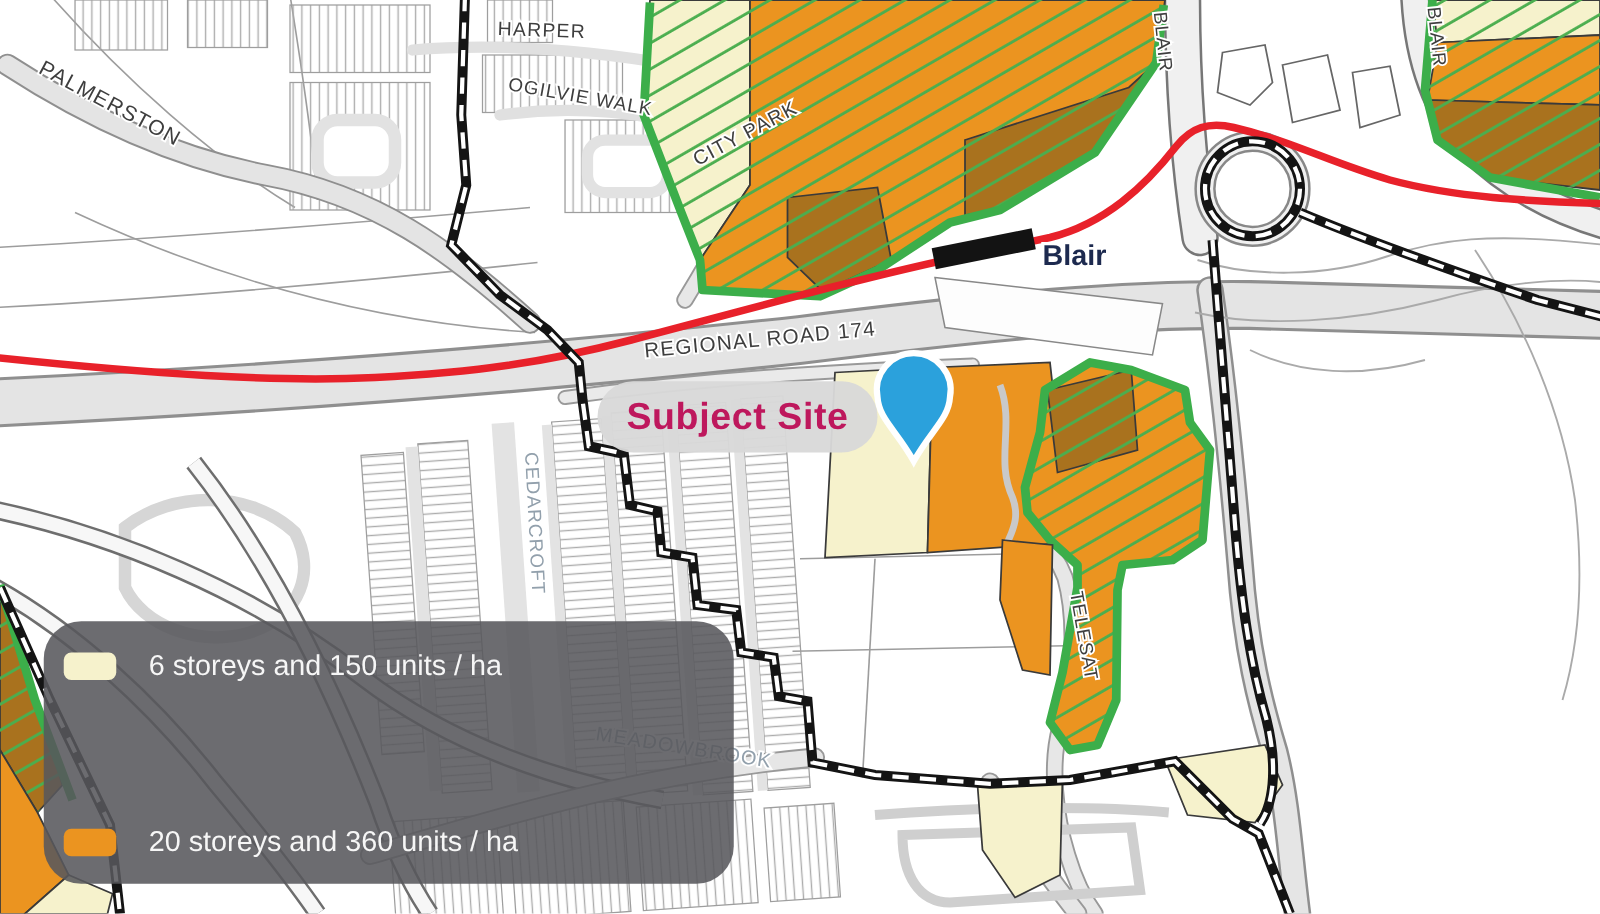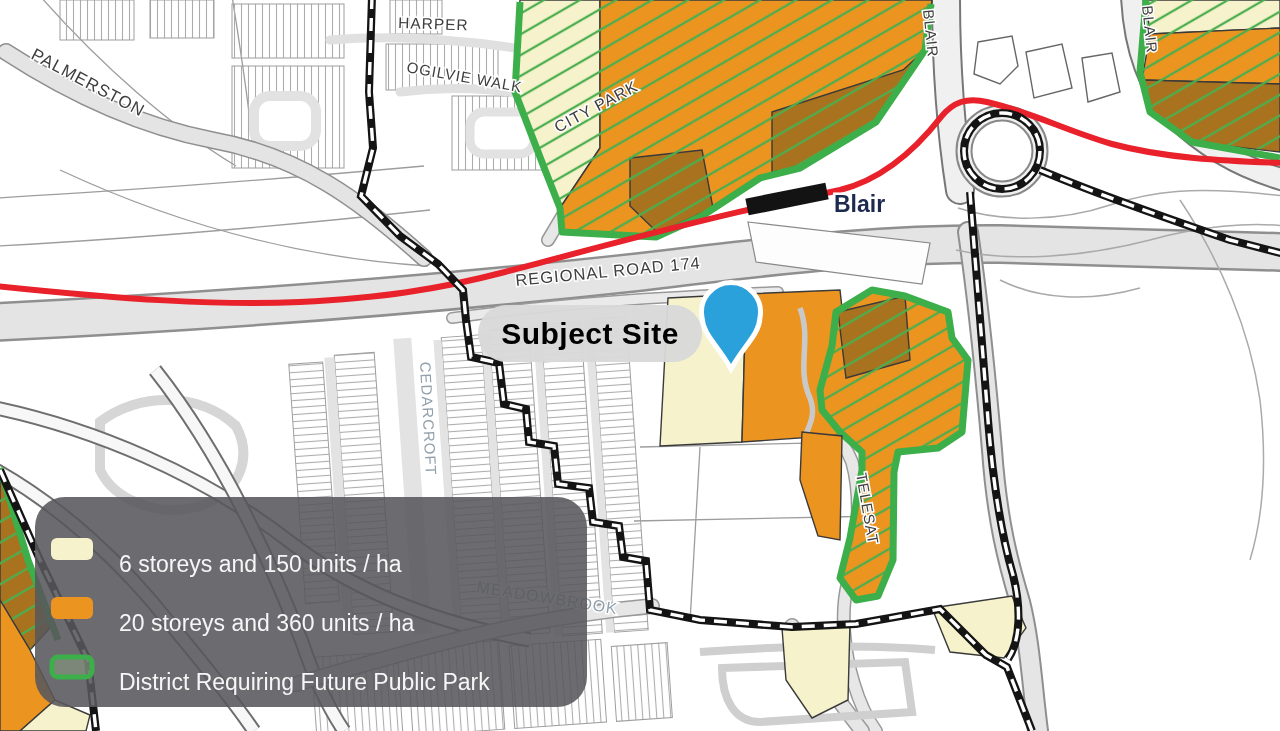--- a/index.html
+++ b/index.html
@@ -5,27 +5,27 @@
   html,body{margin:0;padding:0;background:#fff;}
   .stage{position:relative;width:1280px;height:731px;overflow:hidden;background:#fff;
          font-family:"Liberation Sans",sans-serif;}
   .stage svg.map{position:absolute;left:0;top:0;}
   svg text{font-family:"Liberation Sans",sans-serif;}
   .street-label{fill:#3e3e3e;paint-order:stroke;stroke:#ffffff;stroke-width:3px;letter-spacing:1px;}
   .street-label.muted{fill:#92A0AC;}
   .station-label{fill:#1d2a4f;font-weight:bold;paint-order:stroke;stroke:#ffffff;stroke-width:5px;}
   .callout{position:absolute;left:478px;top:305px;width:224px;height:57px;border-radius:29px;
            background:rgba(217,217,217,0.96);display:flex;align-items:center;justify-content:center;
-           color:#000000;font-size:30px;font-weight:bold;letter-spacing:0.5px;}
+           color:#be185d;font-size:30px;font-weight:bold;letter-spacing:0.5px;}
   .legend{position:absolute;left:35px;top:497px;width:552px;height:210px;border-radius:30px;
           background:rgba(88,88,92,0.88);box-sizing:border-box;
           padding:22px 14px 20px 14px;display:flex;flex-direction:column;justify-content:space-between;}
   .legend-row{display:flex;align-items:center;}
   .legend-row .sw{margin-right:24px;flex:0 0 auto;display:block;}
-  .legend-row span{color:#F6F6F6;font-size:23px;white-space:nowrap;margin-top:32px;}
+  .legend-row span{color:#F6F6F6;font-size:23px;white-space:nowrap;}
 </style>
 </head>
 <body>
 
 <div class="stage">
 <svg class="map" width="1280" height="731" viewBox="0 0 1280 731">
   <defs>
     <pattern id="gh" width="18" height="18" patternUnits="userSpaceOnUse" patternTransform="rotate(-30)">
       <line x1="0" y1="2" x2="18" y2="2" stroke="#4BAE4F" stroke-width="2.3"></line>
     </pattern>
@@ -225,20 +225,14 @@
           <rect x="2" y="2" width="42" height="22" rx="6" fill="#F6F2CC"></rect>
         </svg>
     <span>6 storeys and 150 units / ha</span>
   </div>
   <div class="legend-row">
     <svg class="sw" width="46" height="26">
           <rect x="2" y="2" width="42" height="22" rx="6" fill="#EB9420"></rect>
         </svg>
     <span>20 storeys and 360 units / ha</span>
   </div>
-  <div class="legend-row">
-    <svg class="sw" width="46" height="26">
-          <rect x="3" y="3" width="40" height="20" rx="6" fill="rgba(140,160,130,0.5)" stroke-width="5" stroke="#3CAE4A"></rect>
-        </svg>
-    <span>District Requiring Future Public Park</span>
-  </div>
 </div>
 </div>
 
 </body></html>

